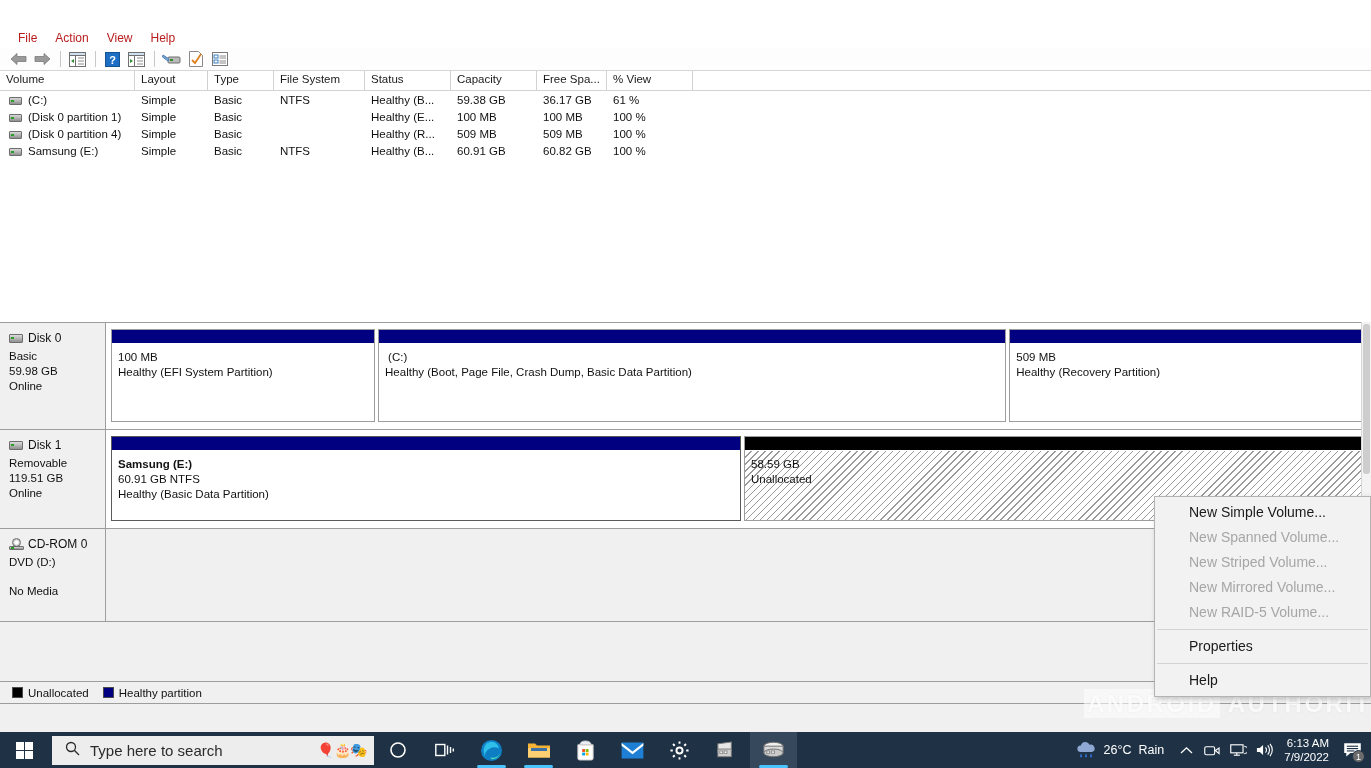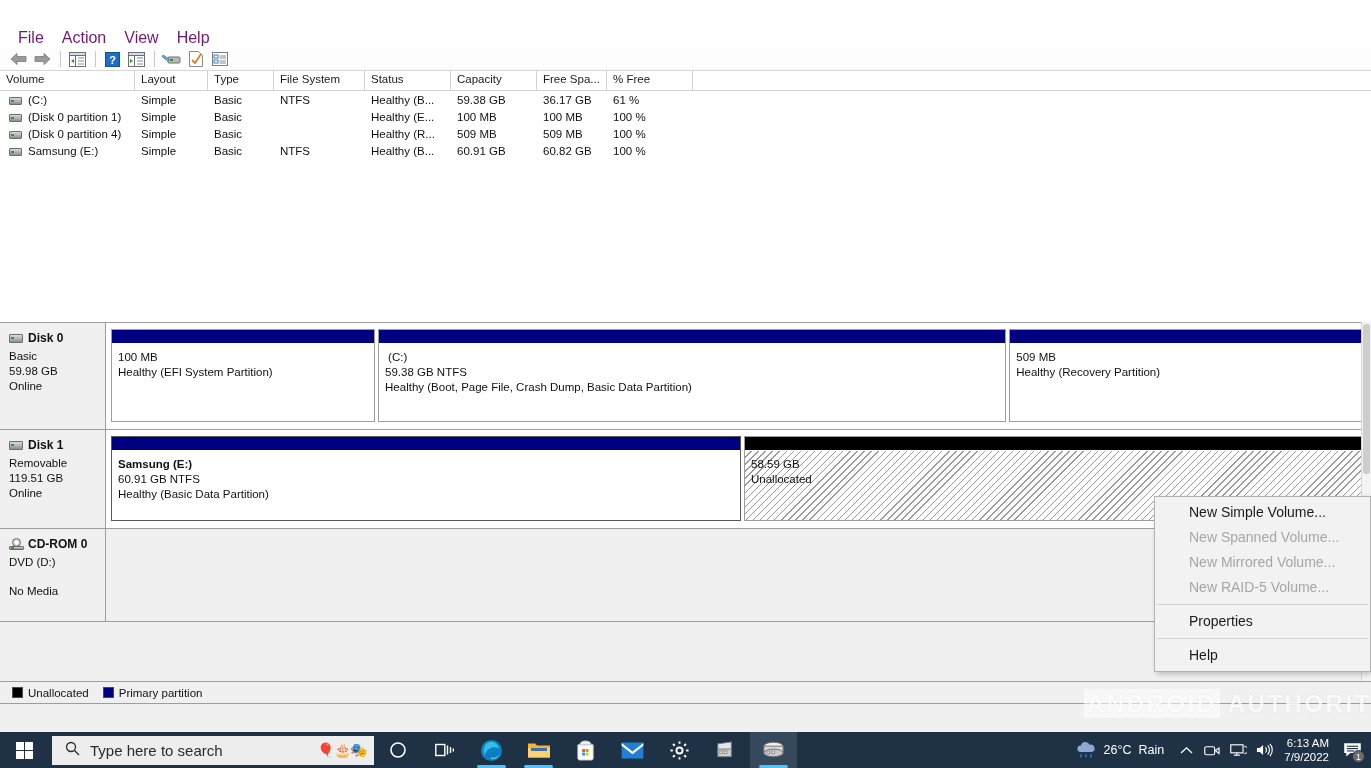--- a/index.html
+++ b/index.html
@@ -61,21 +61,21 @@
 
   
   .menubar {
     position: absolute; left: 0; top: 27px;
     width: 1371px; height: 21px;
     background: #ffffff;
     display: flex; align-items: center;
     padding-left: 9px; box-sizing: border-box;
   }
   .menu-item {
-    font-size: 16px; color: #701a75;
+    font-size: 12px; color: #b91c1c;
     padding: 2px 9px; line-height: 14px;
   }
 
   
   .toolbar {
     position: absolute; left: 0; top: 48px;
     width: 1371px; height: 23px;
     background: #fdfdfd;
     border-bottom: 1px solid #d6d6d6;
     display: flex; align-items: center;
@@ -151,21 +151,21 @@
     background: #ffffff;
   }
   .disk-info {
     width: 106px; flex: none;
     border-right: 1px solid #9d9d9d;
     background: #f0f0f0;
     box-sizing: border-box;
     padding: 8px 0 0 9px;
   }
   .disk-title {
-    font-size: 12px; font-weight: bold; color: #111;
+    font-size: 12px; font-weight: normal; color: #111;
     display: flex; align-items: center;
     margin-bottom: 4px;
   }
   .disk-ico {
     width: 14px; height: 9px; flex: none;
     margin-right: 5px; position: relative;
     background: linear-gradient(#dcdcdc,#909090);
     border: 1px solid #6d6d6d; box-sizing: border-box;
     border-radius: 1px;
   }
@@ -510,21 +510,21 @@
 
   <div class="vol-pane">
     <div class="vol-head">
       <div class="vh" style="width:135px">Volume</div>
       <div class="vh" style="width:73px">Layout</div>
       <div class="vh" style="width:66px">Type</div>
       <div class="vh" style="width:91px">File System</div>
       <div class="vh" style="width:86px">Status</div>
       <div class="vh" style="width:86px">Capacity</div>
       <div class="vh" style="width:70px">Free Spa...</div>
-      <div class="vh" style="width:86px">% Free</div>
+      <div class="vh" style="width:86px">% View</div>
     </div>
     <div class="vol-rows">
 
       <div class="vol-row">
         <div class="vc first" style="width:135px">
           <span class="mini-disk">
               <i></i>
             </span>
           <span>(C:)</span>
         </div>
@@ -607,21 +607,20 @@
           <div class="part-cap"></div>
           <div class="part-body">
             <div class="pl">100 MB</div>
             <div class="pl">Healthy (EFI System Partition)</div>
           </div>
         </div>
         <div class="part" style="flex:595 1 0">
           <div class="part-cap"></div>
           <div class="part-body">
             <div class="pl" style="padding-left:3px">(C:)</div>
-            <div class="pl">59.38 GB NTFS</div>
             <div class="pl">Healthy (Boot, Page File, Crash Dump, Basic Data Partition)</div>
           </div>
         </div>
         <div class="part" style="flex:338 1 0">
           <div class="part-cap"></div>
           <div class="part-body">
             <div class="pl">509 MB</div>
             <div class="pl">Healthy (Recovery Partition)</div>
           </div>
         </div>
@@ -682,28 +681,29 @@
     <div class="thumb"></div>
   </div>
 
   <div class="legend">
     <div class="lg-item">
       <span class="lg-sw" style="background:#000000"></span>
       <span class="lg-txt">Unallocated</span>
     </div>
     <div class="lg-item">
       <span class="lg-sw" style="background:#000080"></span>
-      <span class="lg-txt">Primary partition</span>
+      <span class="lg-txt">Healthy partition</span>
     </div>
   </div>
   <div class="statusband"></div>
 
   <div class="ctxmenu">
     <div class="ctx-item">New Simple Volume...</div>
     <div class="ctx-item disabled">New Spanned Volume...</div>
+    <div class="ctx-item disabled">New Striped Volume...</div>
     <div class="ctx-item disabled">New Mirrored Volume...</div>
     <div class="ctx-item disabled">New RAID-5 Volume...</div>
     <div class="ctx-sep"></div>
     <div class="ctx-item">Properties</div>
     <div class="ctx-sep"></div>
     <div class="ctx-item">Help</div>
   </div>
 
   <div class="watermark">
     <span class="wm-b">ANDROID</span>

